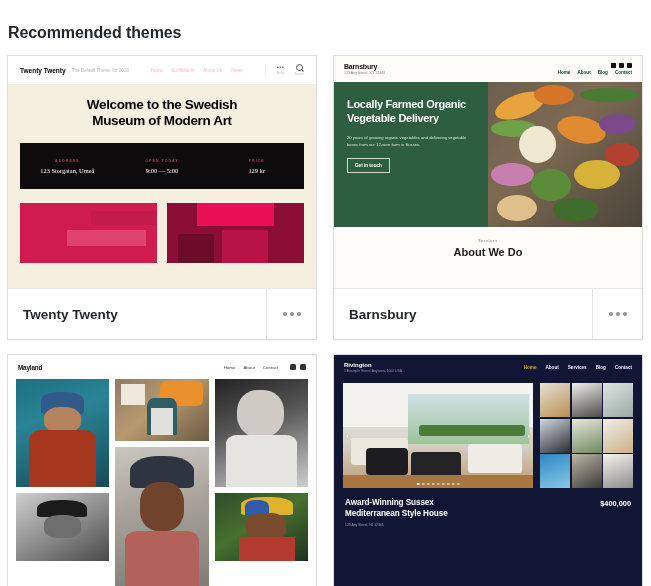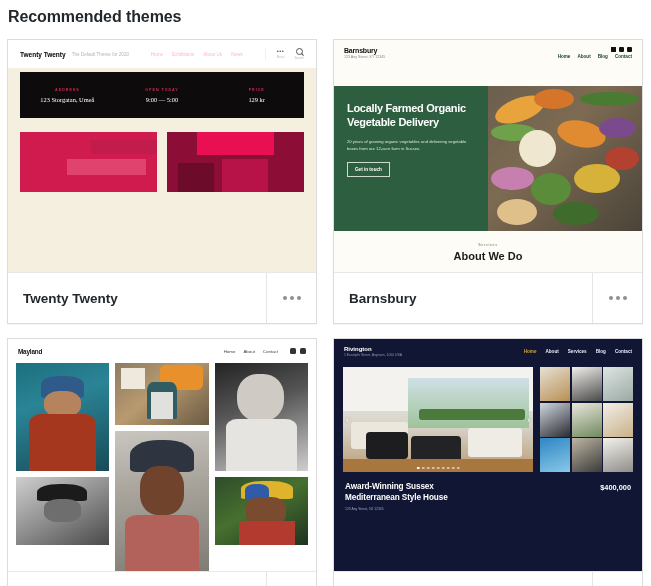--- a/index.html
+++ b/index.html
@@ -2,21 +2,21 @@
 <html><head>
 <meta charset="utf-8">
 <style>
   * { box-sizing: border-box; margin: 0; padding: 0; }
   html, body {
     width: 651px; height: 586px;
     background: #ffffff;
     font-family: "Liberation Sans", sans-serif;
     overflow: hidden;
   }
-  .page { padding: 0 0 0 0; position: relative; width: 651px; height: 586px; border-radius: 26px; }
+  .page { padding: 16px 0 0 0; position: relative; width: 651px; height: 586px; border-radius: 26px; }
 
   .page-title {
     font-size: 16px; font-weight: bold; color: #23282d;
     letter-spacing: -0.1px;
     padding: 8px 0 0 8px;
   }
 
   .theme-grid {
     display: grid;
     grid-template-columns: 325px 325px;
@@ -107,21 +107,21 @@
   .bn-bar { height: 26px; display: flex; align-items: center; padding: 0 10px; }
   .bn-brand b { display:block; font-size: 7px; font-weight: bold; color: #111; letter-spacing: -.2px;}
   .bn-brand span { display:block; font-size: 3.6px; color: #888; margin-top: 1.5px; }
   .bn-right { margin-left: auto; display:flex; flex-direction: column; align-items: flex-end; gap: 2px;}
   .bn-soc { display: flex; gap: 3px; }
   .bn-soc i { width: 5px; height: 5px; background: #111; display:block; font-size:3.4px;
               color:#fff; text-align:center; line-height:5px; font-style:normal; }
   .bn-soc i.r { border-radius: 1px; }
   .bn-nav { display: flex; gap: 7px; }
   .bn-nav span { font-size: 4.6px; color: #1b4332; font-weight: bold; }
-  .bn-hero { display: flex; height: 145px; margin-top: 20px; }
+  .bn-hero { display: flex; height: 145px; }
   .bn-left { flex: 0 0 154px; background: #2c5e3f; padding: 16px 13px 0; }
   .bn-left h2 { font-size: 11px; line-height: 13.5px; color: #fff; font-weight: bold; letter-spacing: -.3px;}
   .bn-left p { margin-top: 9px; font-size: 4.2px; line-height: 7px; color: #d8e6dd; }
   .bn-btn { margin-top: 10px; display:inline-block; border: 1px solid #cddccf; color: #fff;
             font-size: 4.6px; padding: 4px 7px; font-weight: bold; }
   .bn-photo { flex: 1; position: relative; overflow: hidden;
               background: linear-gradient(135deg,#6b5f4e 0%,#7d6a52 40%,#4a4439 100%); }
   .veg { position: absolute; border-radius: 50%; }
   .bn-foot { text-align: center; padding-top: 12px; }
   .bn-foot b { display:block; font-size: 3.6px; color: #9a9a8e; letter-spacing: .6px; }
@@ -188,20 +188,26 @@
                     <b>•••</b>
                     <em>Menu</em>
                   </span>
                 <span class="ic">
                     <span class="tt-mag"></span>
                     <em>Search</em>
                   </span>
               </div>
             </div>
           </div>
+          <div class="tt-hero">
+            <h1>
+              <span>Welcome to the Swedish</span><br>
+              <span>Museum of Modern Art</span>
+            </h1>
+          </div>
           <div class="tt-info">
             <div class="tt-col">
               <b>ADDRESS</b>
               <span>123 Storgatan, Umeå</span>
             </div>
             <div class="tt-col">
               <b>OPEN TODAY</b>
               <span>9:00 — 5:00</span>
             </div>
             <div class="tt-col">

